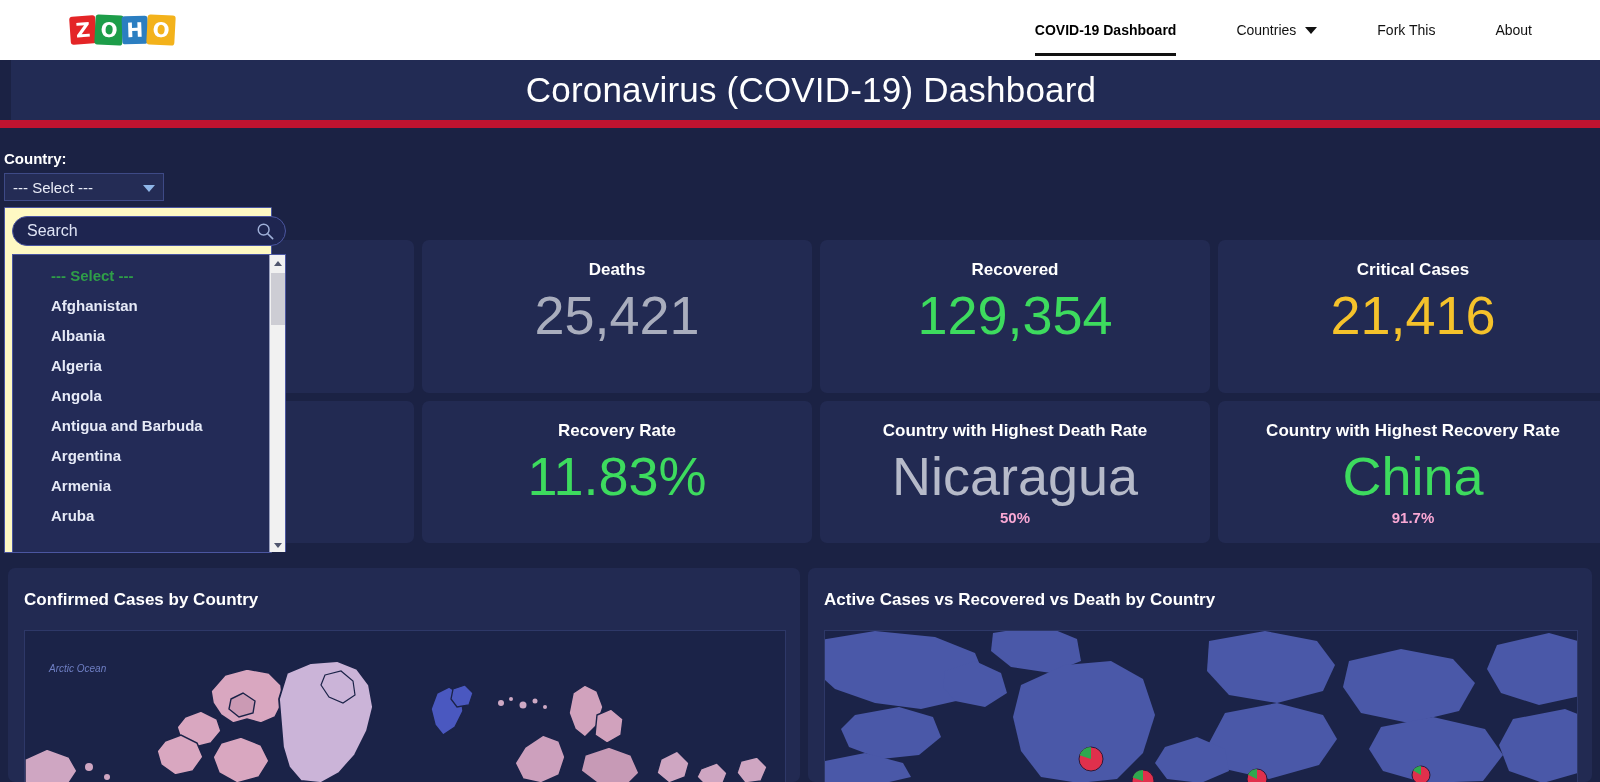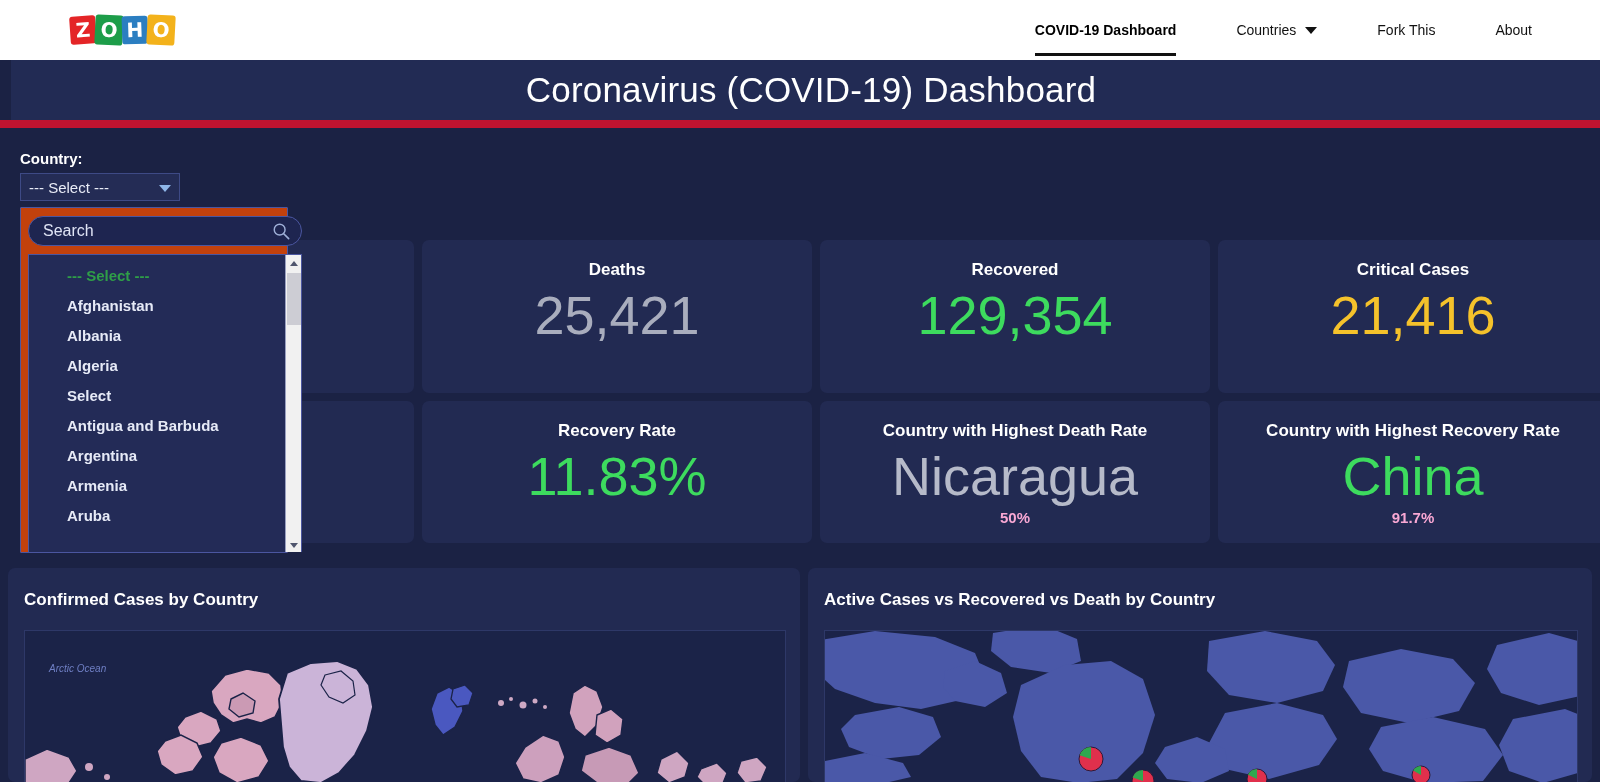--- a/index.html
+++ b/index.html
@@ -86,21 +86,21 @@
   }
 
   
   .page {
     position: absolute; top: 128px; left: 0;
     width: 1600px; height: 654px;
     background: #1b2244;
   }
 
   
-  .filter-area { position: absolute; top: 22px; left: 20px; z-index: 50; }
+  .filter-area { position: absolute; top: 22px; left: 4px; z-index: 50; }
   .filter-label {
     color: #ffffff; font-size: 15px; font-weight: bold;
     margin-bottom: 6px;
   }
   .select-trigger {
     width: 160px; height: 28px;
     background: #242c55;
     border: 1px solid #3e4a86;
     display: flex; align-items: center;
     padding: 0 8px;
@@ -113,21 +113,21 @@
     position: absolute; right: 8px; top: 11px;
     width: 0; height: 0;
     border-left: 6px solid transparent;
     border-right: 6px solid transparent;
     border-top: 7px solid #8fb6e8;
   }
 
   .dropdown-panel {
     margin-top: 6px;
     width: 268px;
-    background: #c2410c;
+    background: #fef9c3;
     border: 1px solid #4b56a0;
     border-radius: 1px;
     padding: 8px 7px 0 7px;
   }
   .search-wrap {
     position: relative;
     width: 274px; height: 30px;
     margin-bottom: 8px;
   }
   .search-input {
@@ -458,21 +458,21 @@
           <line x1="13" y1="13" x2="18.5" y2="18.5" stroke="#9fb0d8" stroke-width="1.8" stroke-linecap="round"></line>
         </svg>
       </div>
 
       <div class="option-list">
         <div class="option-scroll">
           <div class="option placeholder-opt">--- Select ---</div>
           <div class="option">Afghanistan</div>
           <div class="option">Albania</div>
           <div class="option">Algeria</div>
-          <div class="option">Select</div>
+          <div class="option">Angola</div>
           <div class="option">Antigua and Barbuda</div>
           <div class="option">Argentina</div>
           <div class="option">Armenia</div>
           <div class="option">Aruba</div>
 
         </div>
         <div class="sb">
           <div class="sb-arrow up">
               <i></i>
             </div>

